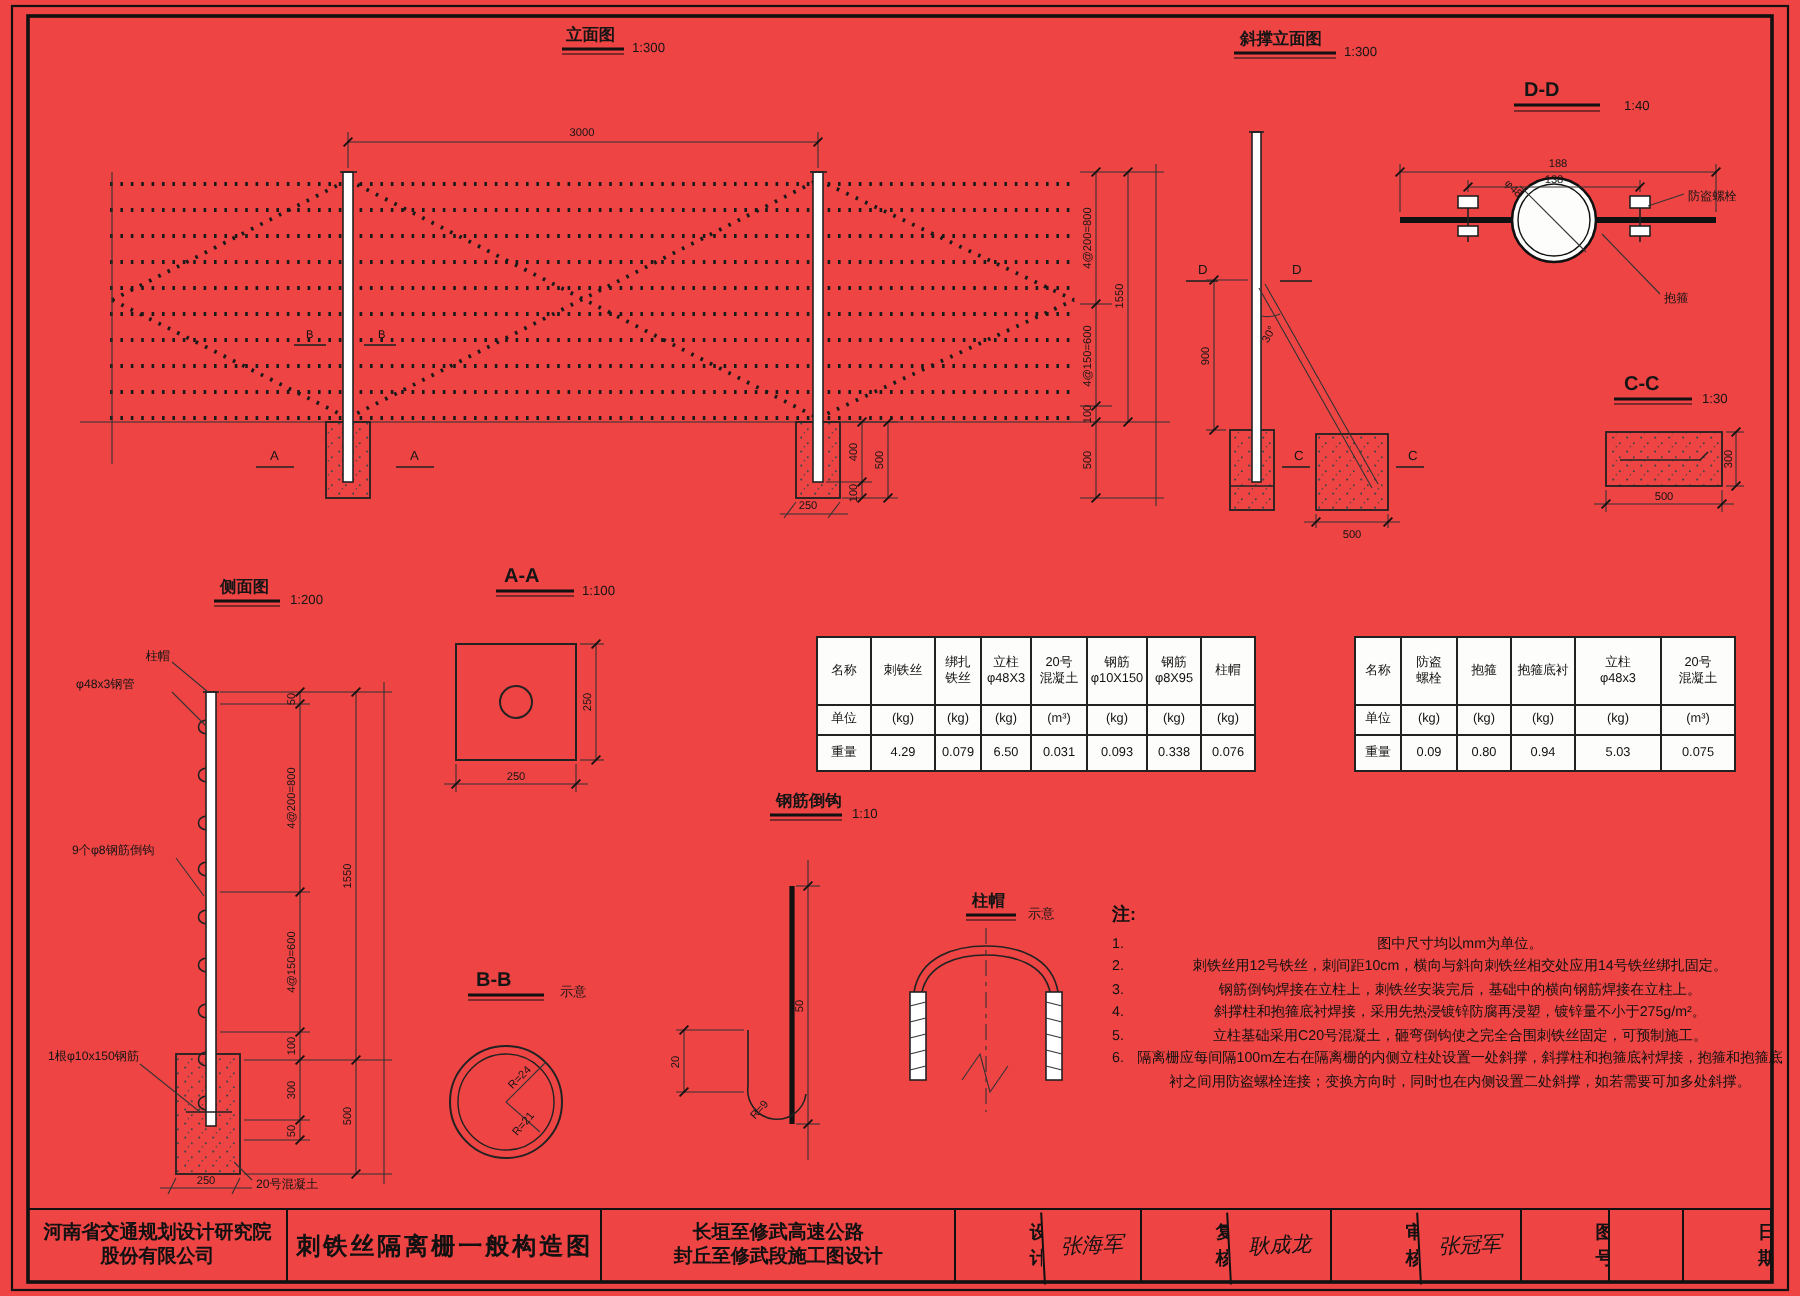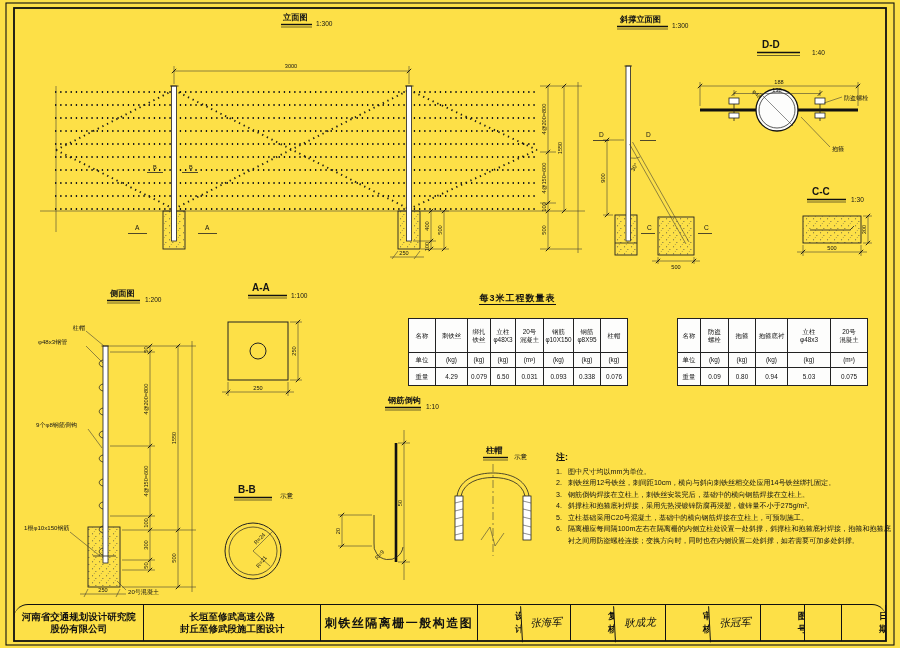--- a/index.html
+++ b/index.html
@@ -1,16 +1,16 @@
 <!DOCTYPE html>
 <html><head>
 <meta charset="utf-8">
 <style>
   html,body{margin:0;padding:0;background:#e8e8e8;}
-  #sheet{position:relative;width:900px;height:648px;background:#fde047;overflow:hidden;
+  #sheet{position:relative;width:900px;height:648px;background:#ef4444;overflow:hidden;
          font-family:"Liberation Sans","DejaVu Sans",sans-serif;color:#111;}
   svg{position:absolute;left:0;top:0;}
   svg text{fill:#151515;font-family:"Liberation Sans","DejaVu Sans",sans-serif;}
   .ln{stroke:#222;stroke-width:0.8;fill:none;}
   .thin{stroke:#333;stroke-width:0.55;fill:none;}
   .dot{stroke:#1a1a1a;stroke-width:1.9;stroke-dasharray:1.3 3.9;fill:none;}
   .tk{stroke:#111;stroke-width:0.9;}
   .post{fill:#fff;stroke:#222;stroke-width:0.8;}
   .found{fill:url(#stip);stroke:#222;stroke-width:0.9;}
   .u1{stroke:#111;stroke-width:1.4;} .u2{stroke:#111;stroke-width:0.6;}
@@ -20,24 +20,24 @@
   .tbl{position:absolute;border-collapse:collapse;table-layout:fixed;background:#fdfdfc;}
   .tbl td{border:1px solid #222;font-size:6.4px;line-height:1.25;text-align:center;
           vertical-align:middle;padding:0 1px;white-space:pre-line;overflow:hidden;}
   .tbltitle{position:absolute;text-align:center;font-size:9px;font-weight:bold;letter-spacing:1px;}
   .tbltitle span{border-bottom:1px solid #111;padding-bottom:1px;}
   
   #notes{position:absolute;left:556px;top:451px;width:336px;}
   #notes .nt{font-size:9px;font-weight:bold;margin-bottom:3px;}
   .nitem{display:flex;font-size:7.1px;line-height:1.62;}
   .nitem .nn{width:12px;flex:none;}
-  .nitem .ntx{flex:1;}
+  .nitem .ntx{flex:1;text-align:center;}
   
   #tblock{position:absolute;left:14px;top:604px;width:872px;height:37px;
-          border-top:1.6px solid #111;display:flex;box-sizing:border-box;border-radius:14px;}
+          border-top:1.6px solid #111;display:flex;box-sizing:border-box;}
   #tblock .cell{border-left:1px solid #111;height:100%;display:flex;align-items:center;
                 justify-content:center;text-align:center;box-sizing:border-box;overflow:hidden;}
   #tblock .cell:first-child{border-left:none;}
   .co{width:132px;font-size:9.5px;font-weight:bold;line-height:1.25;white-space:pre-line;}
   .pj{width:180px;font-size:9.5px;font-weight:bold;line-height:1.25;white-space:pre-line;}
   .dw{width:160px;font-size:12px;font-weight:bold;letter-spacing:1.5px;}
   .lb{width:44px;font-size:9px;font-weight:bold;padding-left:40px;}
   .sg{width:50px;font-size:10.5px;font-style:italic;font-family:"DejaVu Serif",serif;
       transform:rotate(-3deg);}
   .bk{width:38px;}
@@ -412,21 +412,20 @@
           <line x1="523" y1="509" x2="531" y2="511"></line>
       <line x1="523" y1="517" x2="531" y2="519"></line>
           <line x1="523" y1="525" x2="531" y2="527"></line>
       <line x1="523" y1="533" x2="531" y2="535"></line>
     </g>
     <line class="thin" x1="493" y1="464" x2="493" y2="556" stroke-dasharray="8 3 2 3"></line>
     <path class="thin" d="M481,540 L490,527 L495,546 L504,533"></path>
   </g>
 </svg>
 
-<div class="tbltitle" style="left:408px;top:292px;width:219px;"><span>每3米工程数量表</span></div>
 <table class="tbl" style="left:408px;top:318px;width:219px;">
   <colgroup>
         <col style="width:27px">
         <col style="width:32px">
         <col style="width:23px">
         <col style="width:25px">
         <col style="width:28px">
         <col style="width:30px">
         <col style="width:27px">
         <col style="width:27px">
@@ -523,34 +522,34 @@
   <div class="nitem">
         <span class="nn">3.</span>
         <span class="ntx">钢筋倒钩焊接在立柱上，刺铁丝安装完后，基础中的横向钢筋焊接在立柱上。</span>
       </div>
   <div class="nitem">
         <span class="nn">4.</span>
         <span class="ntx">斜撑柱和抱箍底衬焊接，采用先热浸镀锌防腐再浸塑，镀锌量不小于275g/m²。</span>
       </div>
   <div class="nitem">
         <span class="nn">5.</span>
-        <span class="ntx">立柱基础采用C20号混凝土，基础中的横向钢筋焊接在立柱上，可预制施工。</span>
+        <span class="ntx">立柱基础采用C20号混凝土，砸弯倒钩使之完全合围刺铁丝固定，可预制施工。</span>
       </div>
   <div class="nitem">
         <span class="nn">6.</span>
         <span class="ntx">隔离栅应每间隔100m左右在隔离栅的内侧立柱处设置一处斜撑，斜撑柱和抱箍底衬焊接，抱箍和抱箍底衬之间用防盗螺栓连接；变换方向时，同时也在内侧设置二处斜撑，如若需要可加多处斜撑。</span>
       </div>
 </div>
 
 <div id="tblock">
   <div class="cell co">河南省交通规划设计研究院
 股份有限公司</div>
+  <div class="cell dw">刺铁丝隔离栅一般构造图</div>
   <div class="cell pj">长垣至修武高速公路
 封丘至修武段施工图设计</div>
-  <div class="cell dw">刺铁丝隔离栅一般构造图</div>
   <div class="cell lb">设计</div>
   <div class="cell sg">张海军</div>
   <div class="cell lb">复核</div>
   <div class="cell sg" style="width:52px">耿成龙</div>
   <div class="cell lb">审核</div>
   <div class="cell sg" style="width:52px">张冠军</div>
   <div class="cell lb">图号</div>
   <div class="cell bk"></div>
   <div class="cell lb">日期</div>
   <div class="cell bk" style="flex:1"></div>

